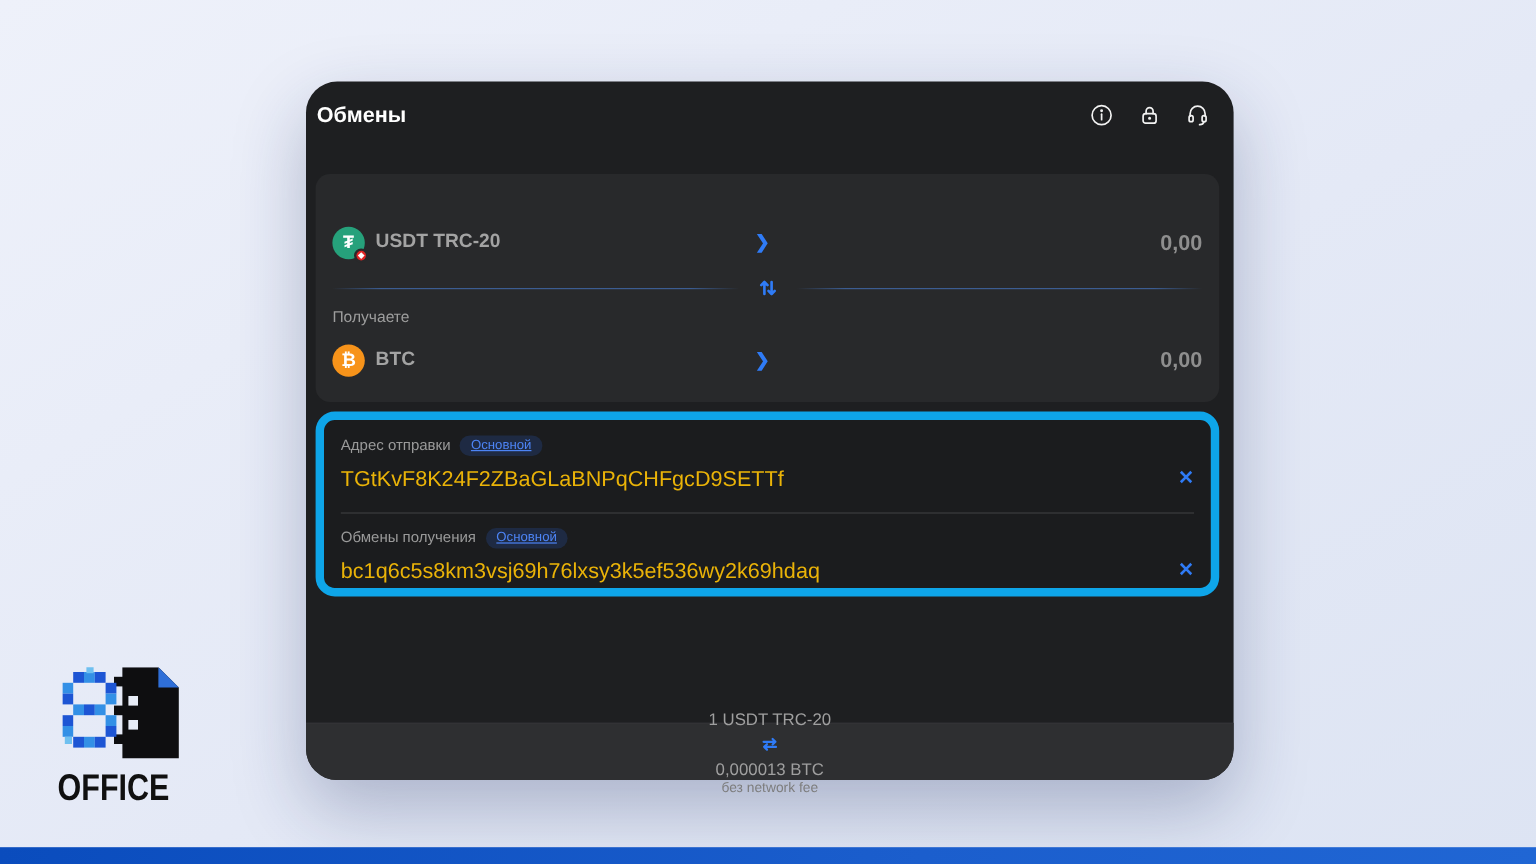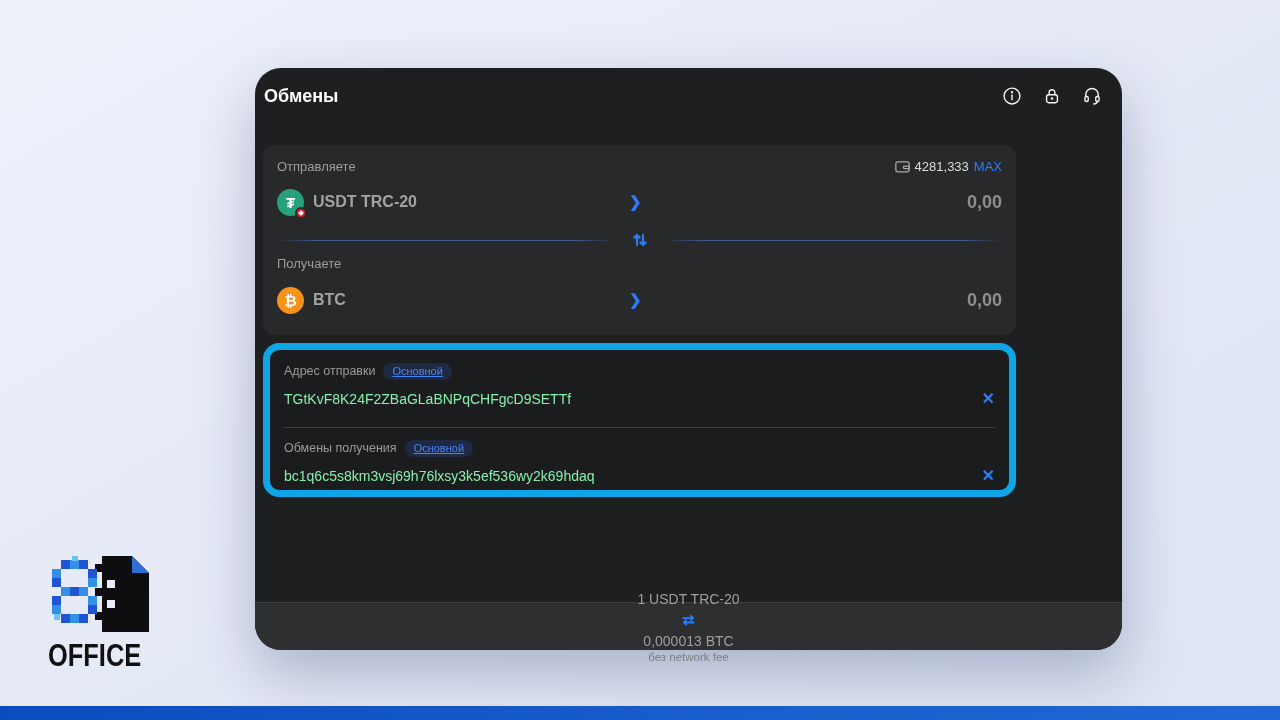--- a/index.html
+++ b/index.html
@@ -6,21 +6,21 @@
   html,body { width:1280px; height:720px; }
   body { font-family:"Liberation Sans", sans-serif; }
 
   .stage { position:relative; width:1280px; height:720px; overflow:hidden;
     background:linear-gradient(150deg,#eef1fa 0%,#e4e9f6 55%,#dde4f3 100%); }
 
   .bottom-bar { position:absolute; left:0; bottom:0; width:100%; height:14px;
     background:linear-gradient(90deg,#0a4cbd 0%,#1b5ecd 60%,#2066d4 100%); }
 
   
-  .card { position:absolute; left:255px; top:68px; width:867px; height:582px;
+  .card { position:absolute; left:255px; top:68px; width:773px; height:582px;
     background:#1e1f21; border-radius:26px; box-shadow:0 24px 60px rgba(25,40,90,.28);
     color:#eee;text-align:right; }
 
   .card-header { position:absolute; top:0; left:0; right:0; height:48px;
     display:flex; align-items:center; padding:0 19px 0 9px; }
   .card-title { font-size:18px; font-weight:700; color:#fff; margin-top:8px; }
   .header-icons { margin-left:auto; display:flex; gap:18px; margin-top:8px; }
   .hicon { width:22px; height:22px; display:flex; align-items:center; justify-content:center; cursor:pointer; }
   .hicon svg { width:20px; height:20px; stroke:#f2f2f2; fill:none; stroke-width:1.7; stroke-linecap:round; stroke-linejoin:round; }
 
@@ -65,21 +65,21 @@
   .addr-box { position:absolute; left:8px; top:275px; width:753px; height:154px;
     border:7px solid #0ea5e9; border-radius:16px; background:#1b1c1e; }
   .addr-row { position:absolute; left:14px; right:14px; }
   .addr-row.first { top:12px; }
   .addr-row.second { top:89px; }
   .addr-label-line { display:flex; align-items:center; gap:8px; height:18px; }
   .addr-label { font-size:12.5px; color:#9a9a9a; }
   .addr-badge { font-size:11px; color:#4d84f5; background:rgba(47,111,237,.18);
     padding:2px 9px 3px; border-radius:999px;text-decoration:underline; }
   .addr-value-line { display:flex; align-items:center; margin-top:9px; height:20px; }
-  .addr-value { font-size:14px; color:#86efac; }
+  .addr-value { font-size:18px; color:#eab308; }
   .addr-clear { margin-left:auto; color:#2f7bf6; font-size:16px; font-weight:700; cursor:pointer; line-height:1; }
   .addr-divider { position:absolute; left:14px; right:14px; top:77px; height:1px; background:#3c3d40; }
 
   
   .card-footer { position:absolute; left:0; bottom:0; width:100%; height:48px;
     background:#2e2f31; border-top:1px solid #3c3d3f; border-radius:0 0 26px 26px;
     display:flex; flex-direction:column; align-items:center; justify-content:center; gap:2px; }
   .rate-line { display:flex; align-items:center; gap:7px; font-size:14px; color:#9f9f9f;flex-direction:column; }
   .rate-swap-icon svg { width:15px; height:12px; display:block; stroke:#2f7bf6; fill:none; stroke-width:2; stroke-linecap:round; stroke-linejoin:round; }
   .fee-note { font-size:11.5px; color:#7d7d7d; }
@@ -159,33 +159,20 @@
               <path d="M18.5 18.5 a4.5 4.5 0 0 1 -4.5 3"></path>
             </svg>
         </div>
       </div>
     </div>
 
     <div class="rate-link">Рыночный курс</div>
 
     <div class="panel">
 
-      <div class="p-label-row send-label-row">
-        <span class="p-label">Отправляете</span>
-        <span class="balance-group">
-          <span class="wallet-icon">
-            <svg viewBox="0 0 18 15">
-                <rect x="1" y="2" width="16" height="12" rx="2.5"></rect>
-                <path d="M11.5 7 h5.5 v3 h-5.5 a1.5 1.5 0 0 1 0 -3 z"></path>
-              </svg>
-          </span>
-          <span class="balance-value">4281,333</span>
-          <span class="max-label">MAX</span>
-        </span>
-      </div>
 
       <div class="currency-row send">
         <span class="coin-badge usdt">
           <span class="coin-glyph">₮</span>
           <span class="net-dot">
               <span></span>
             </span>
         </span>
         <span class="currency-name">USDT TRC-20</span>
         <span class="row-chevron">❯</span>

